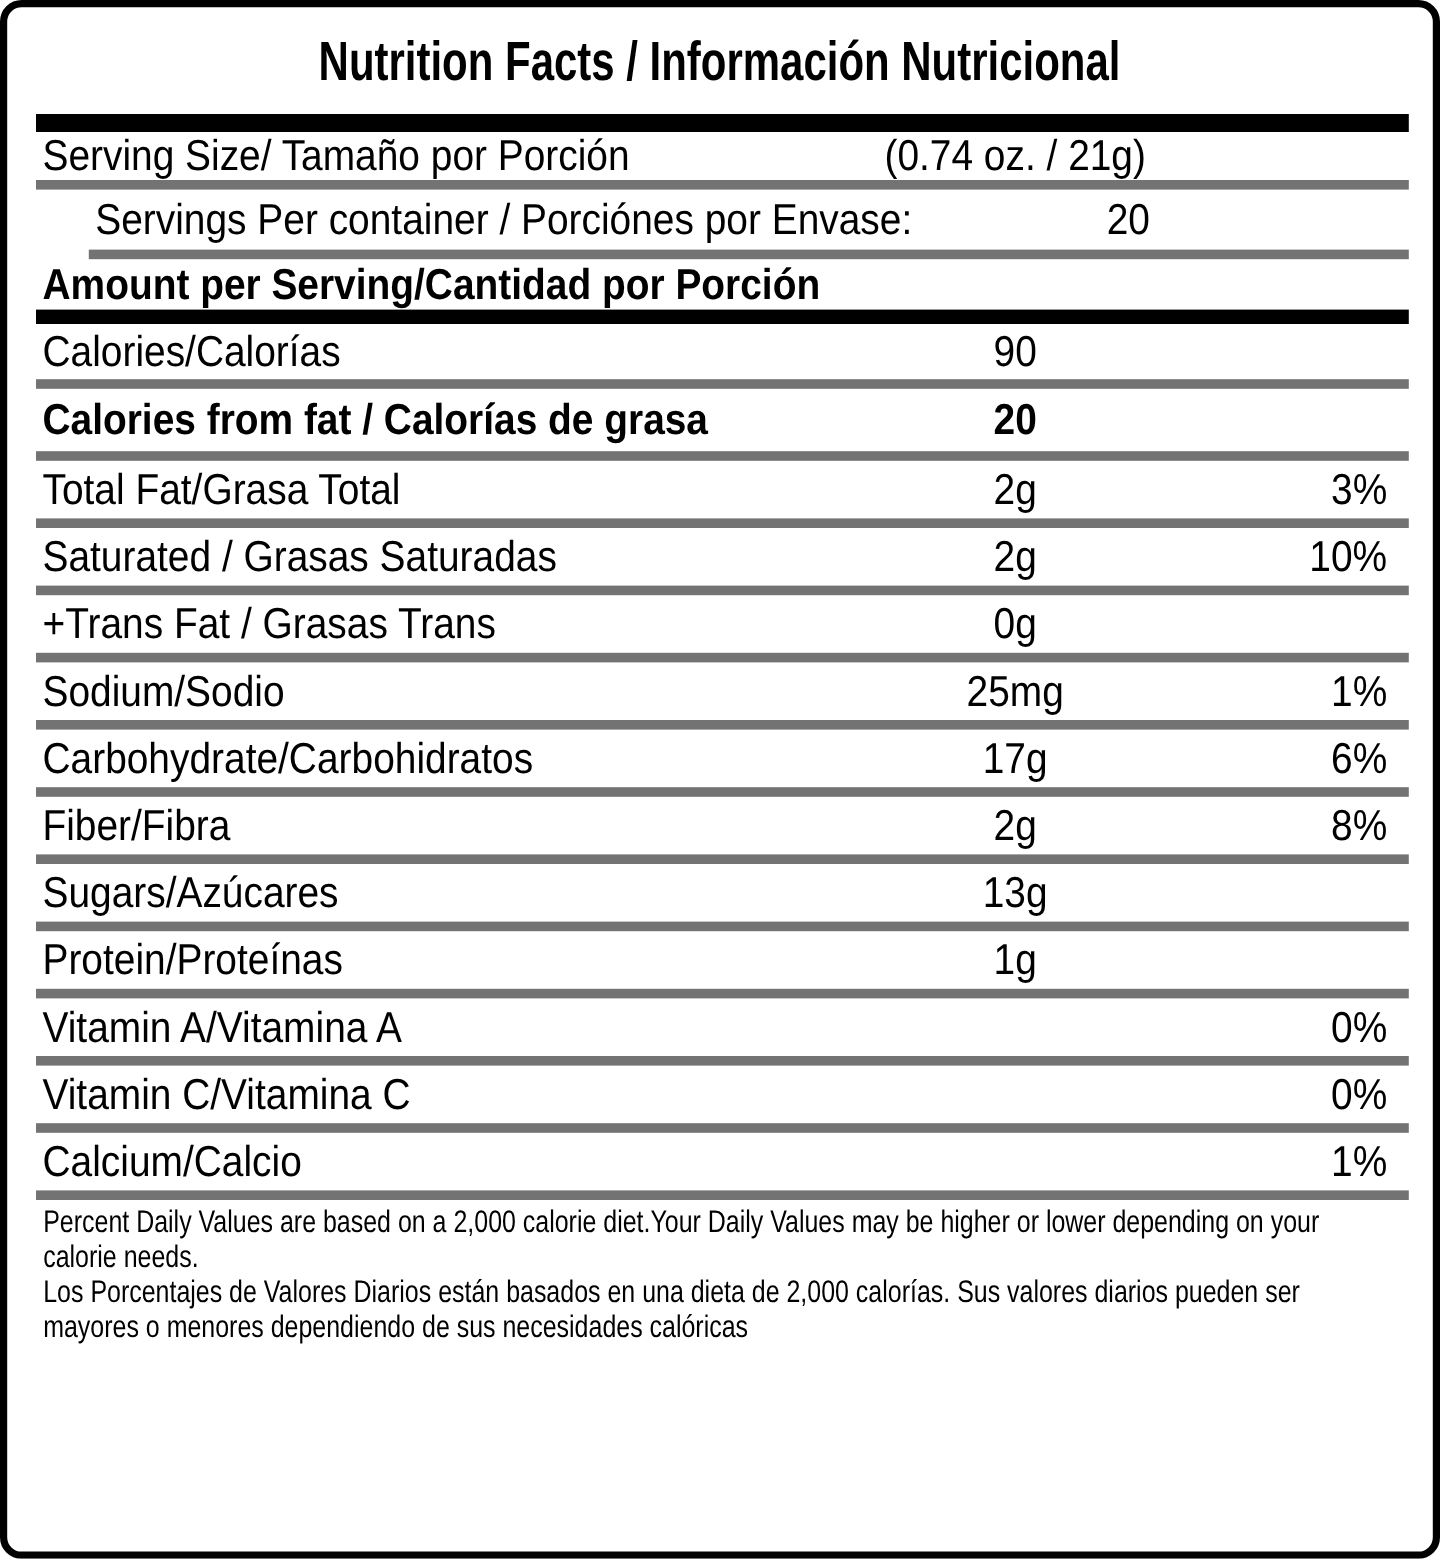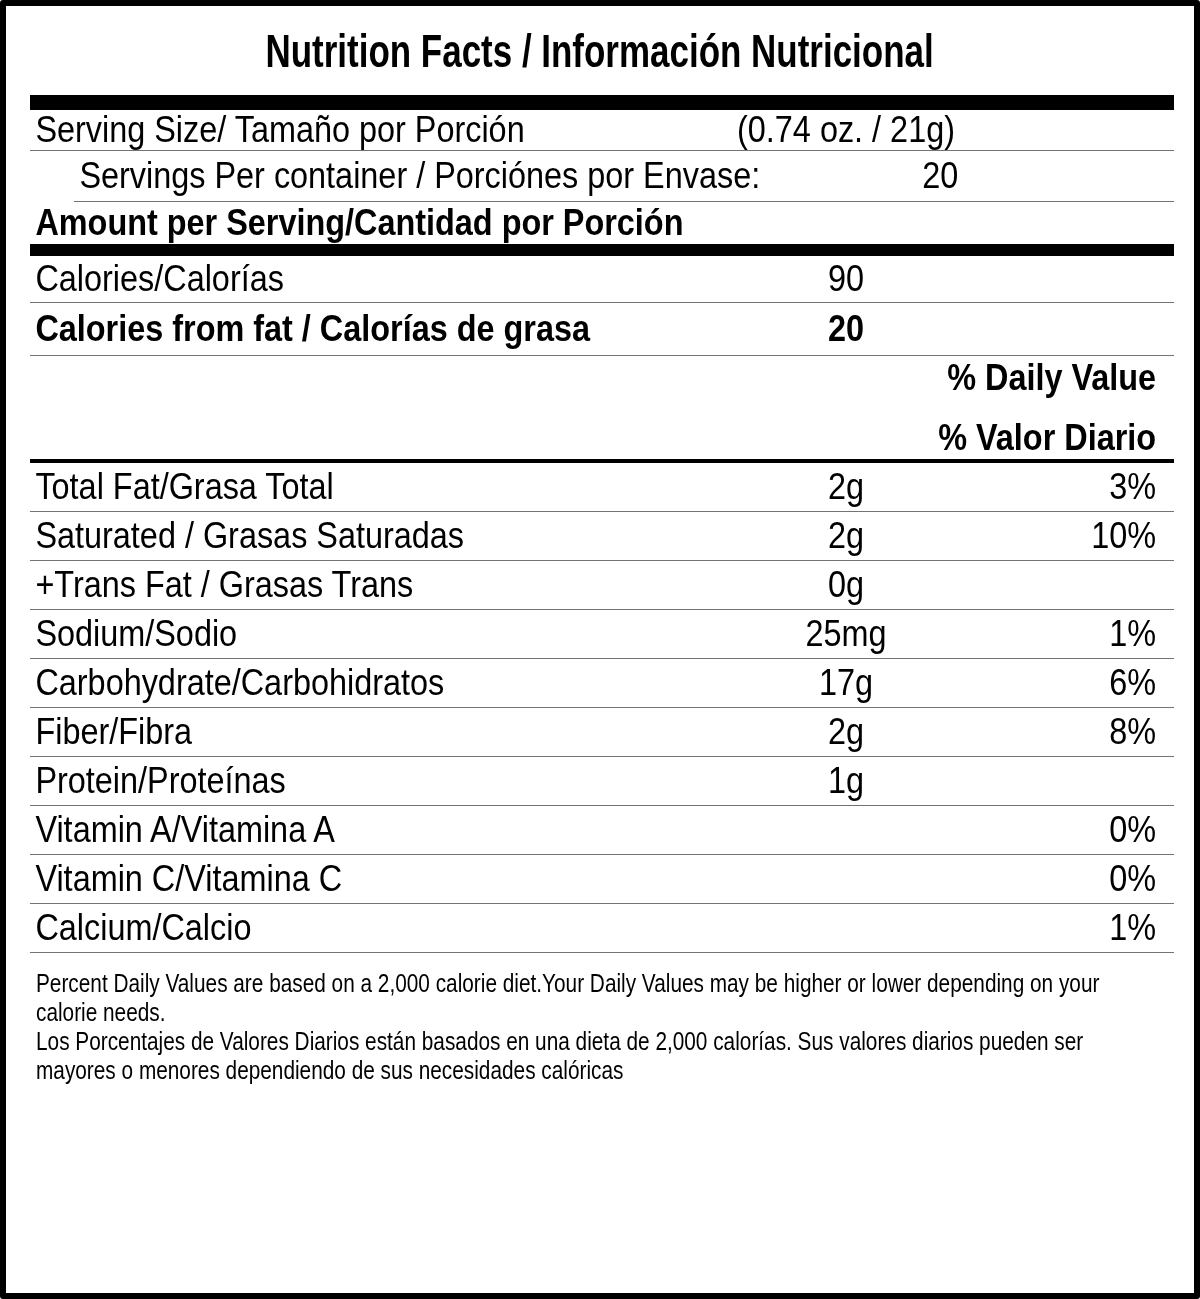--- a/index.html
+++ b/index.html
@@ -6,21 +6,21 @@
   body {
     width: 1200px; height: 1299px;
     font-family: "Liberation Sans", sans-serif;
     color: #000000;
     -webkit-font-smoothing: antialiased;
   }
   .label-box {
     box-sizing: border-box;
     width: 1200px; height: 1299px;
     border: 6px solid #000;
-    border-radius: 3px;
+    border-radius: 18px;
     background: #fff;
     overflow: hidden;
   }
   .inner { padding: 0 20px 0 24px; }
 
   
   .title-wrap {
     height: 89px;
     display: flex; align-items: center; justify-content: center;
   }
@@ -30,21 +30,21 @@
     letter-spacing: 0px;
   }
 
   
   .bar  { height: 15px; background: #000; }
   .bar2 { height: 12px; background: #000; }
 
   
   .row {
     display: flex; align-items: center;
-    border-bottom: 1px solid #737373;
+    border-bottom: 8px solid #737373;
     padding-right: 18px; 
     height: 48px;
     box-sizing: content-box;
   }
   .lbl {
     flex: 1;
     font-size: 36px; white-space: nowrap;
     transform: scaleX(0.90); transform-origin: 0 50%;
     padding-left: 6px;
   }
@@ -76,21 +76,21 @@
     gap: 18px;
     border-bottom: 4px solid #000;
     padding-right: 18px;
   }
   .dv-line {
     font-size: 36px; font-weight: bold; white-space: nowrap;
     transform: scaleX(0.90); transform-origin: 100% 50%;
   }
 
   
-  .footnotes { padding: 16px 0 0 6px; }
+  .footnotes { padding: 4px 0 0 6px; }
   .fn-line {
     font-size: 26px; line-height: 29px; white-space: nowrap;
     transform: scaleX(0.80); transform-origin: 0 50%;
   }
 </style>
 </head>
 <body>
 
 <div class="label-box">
 
@@ -124,24 +124,20 @@
       <div class="amt">90</div>
       <div class="pct"></div>
     </div>
 
     <div class="row row-calfat">
       <div class="lbl">Calories from fat / Calorías de grasa</div>
       <div class="amt">20</div>
       <div class="pct"></div>
     </div>
 
-    <div class="dv-header">
-      <div class="dv-line">% Daily Value</div>
-      <div class="dv-line">% Valor Diario</div>
-    </div>
 
     <div class="row">
       <div class="lbl">Total Fat/Grasa Total</div>
       <div class="amt">2g</div>
       <div class="pct">3%</div>
     </div>
 
     <div class="row">
       <div class="lbl">Saturated / Grasas Saturadas</div>
       <div class="amt">2g</div>
@@ -166,20 +162,25 @@
       <div class="amt">17g</div>
       <div class="pct">6%</div>
     </div>
 
     <div class="row">
       <div class="lbl">Fiber/Fibra</div>
       <div class="amt">2g</div>
       <div class="pct">8%</div>
     </div>
 
+    <div class="row">
+      <div class="lbl">Sugars/Azúcares</div>
+      <div class="amt">13g</div>
+      <div class="pct"></div>
+    </div>
 
     <div class="row">
       <div class="lbl">Protein/Proteínas</div>
       <div class="amt">1g</div>
       <div class="pct"></div>
     </div>
 
     <div class="row">
       <div class="lbl">Vitamin A/Vitamina A</div>
       <div class="amt"></div>

